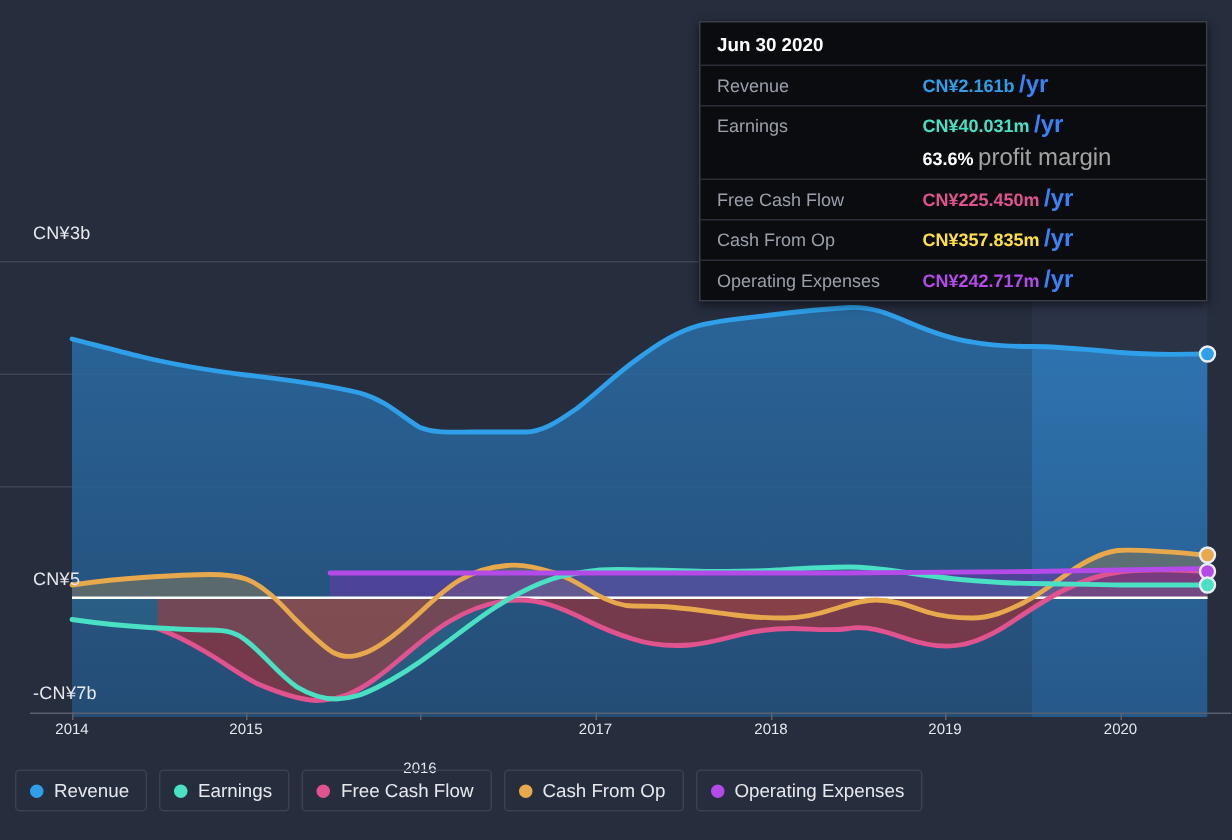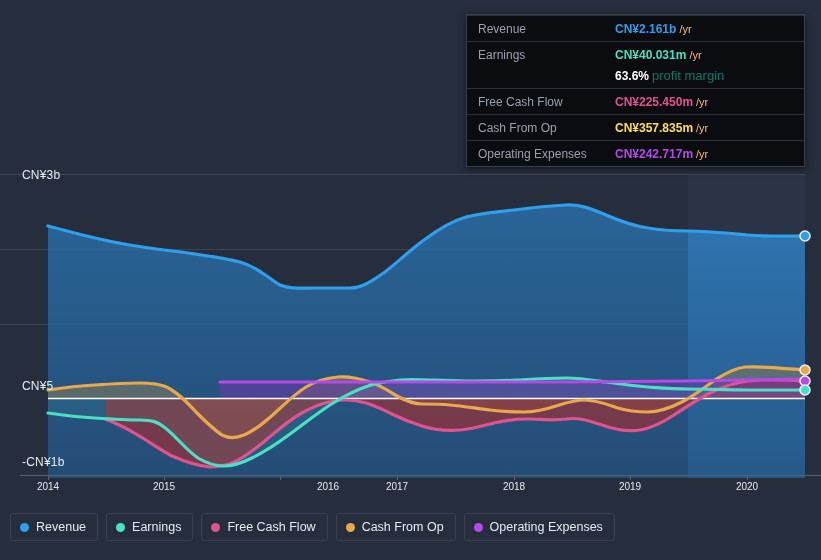--- a/index.html
+++ b/index.html
@@ -65,28 +65,28 @@
     flex:0 0 120px;
     white-space:nowrap;
   }
   .tt-val{
     font-size:12px;
     font-weight:bold;
     white-space:nowrap;
     margin-left:17px;
   }
   .tt-unit{
-    color:#fdba74;
-    font-size:11px;
-    font-weight:normal;
+    color:#3b82f6;
+    font-size:16px;
+    font-weight:bold;
     margin-left:3px;
   }
   .tt-sub{
-    color:#0f766e;
-    font-size:13px;
+    color:#a3a3a3;
+    font-size:16px;
     font-weight:normal;
     margin-left:3px;
   }
 
   
   #legend{
     position:absolute;
     left:10px;top:513px;
     display:flex;
     gap:8px;
@@ -243,33 +243,34 @@
       <line x1="48.5" y1="475" x2="48.5" y2="480"></line>
       <line x1="164.5" y1="475" x2="164.5" y2="480"></line>
       <line x1="280.5" y1="475" x2="280.5" y2="480"></line>
       <line x1="397.5" y1="475" x2="397.5" y2="480"></line>
       <line x1="514.5" y1="475" x2="514.5" y2="480"></line>
       <line x1="630.5" y1="475" x2="630.5" y2="480"></line>
       <line x1="747.5" y1="475" x2="747.5" y2="480"></line>
     </g>
   </svg>
 
-  <div class="ylabel" style="left:22px;top:168px;">CN¥3b</div>
+  <div class="ylabel" style="left:22px;top:148px;">CN¥3b</div>
   <div class="ylabel" style="left:22px;top:379px;">CN¥5</div>
-  <div class="ylabel" style="left:22px;top:455px;">-CN¥1b</div>
+  <div class="ylabel" style="left:22px;top:455px;">-CN¥7b</div>
 
   <div class="xlabel" style="left:48px;top:481px;">2014</div>
   <div class="xlabel" style="left:164px;top:481px;">2015</div>
-  <div class="xlabel" style="left:280px;top:481px;margin-left:48px;">2016</div>
+  <div class="xlabel" style="left:280px;top:507px;">2016</div>
   <div class="xlabel" style="left:397px;top:481px;">2017</div>
   <div class="xlabel" style="left:514px;top:481px;">2018</div>
   <div class="xlabel" style="left:630px;top:481px;">2019</div>
   <div class="xlabel" style="left:747px;top:481px;">2020</div>
 
   <div id="tooltip">
+    <div class="tt-title">Jun 30 2020</div>
 
     <div class="tt-row">
       <span class="tt-key">Revenue</span>
       <span class="tt-val" style="color:#2e9fe8">CN¥2.161b</span>
       <span class="tt-unit">/yr</span>
     </div>
 
     <div class="tt-row">
       <span class="tt-key">Earnings</span>
       <span class="tt-val" style="color:#4ae0c3">CN¥40.031m</span>

